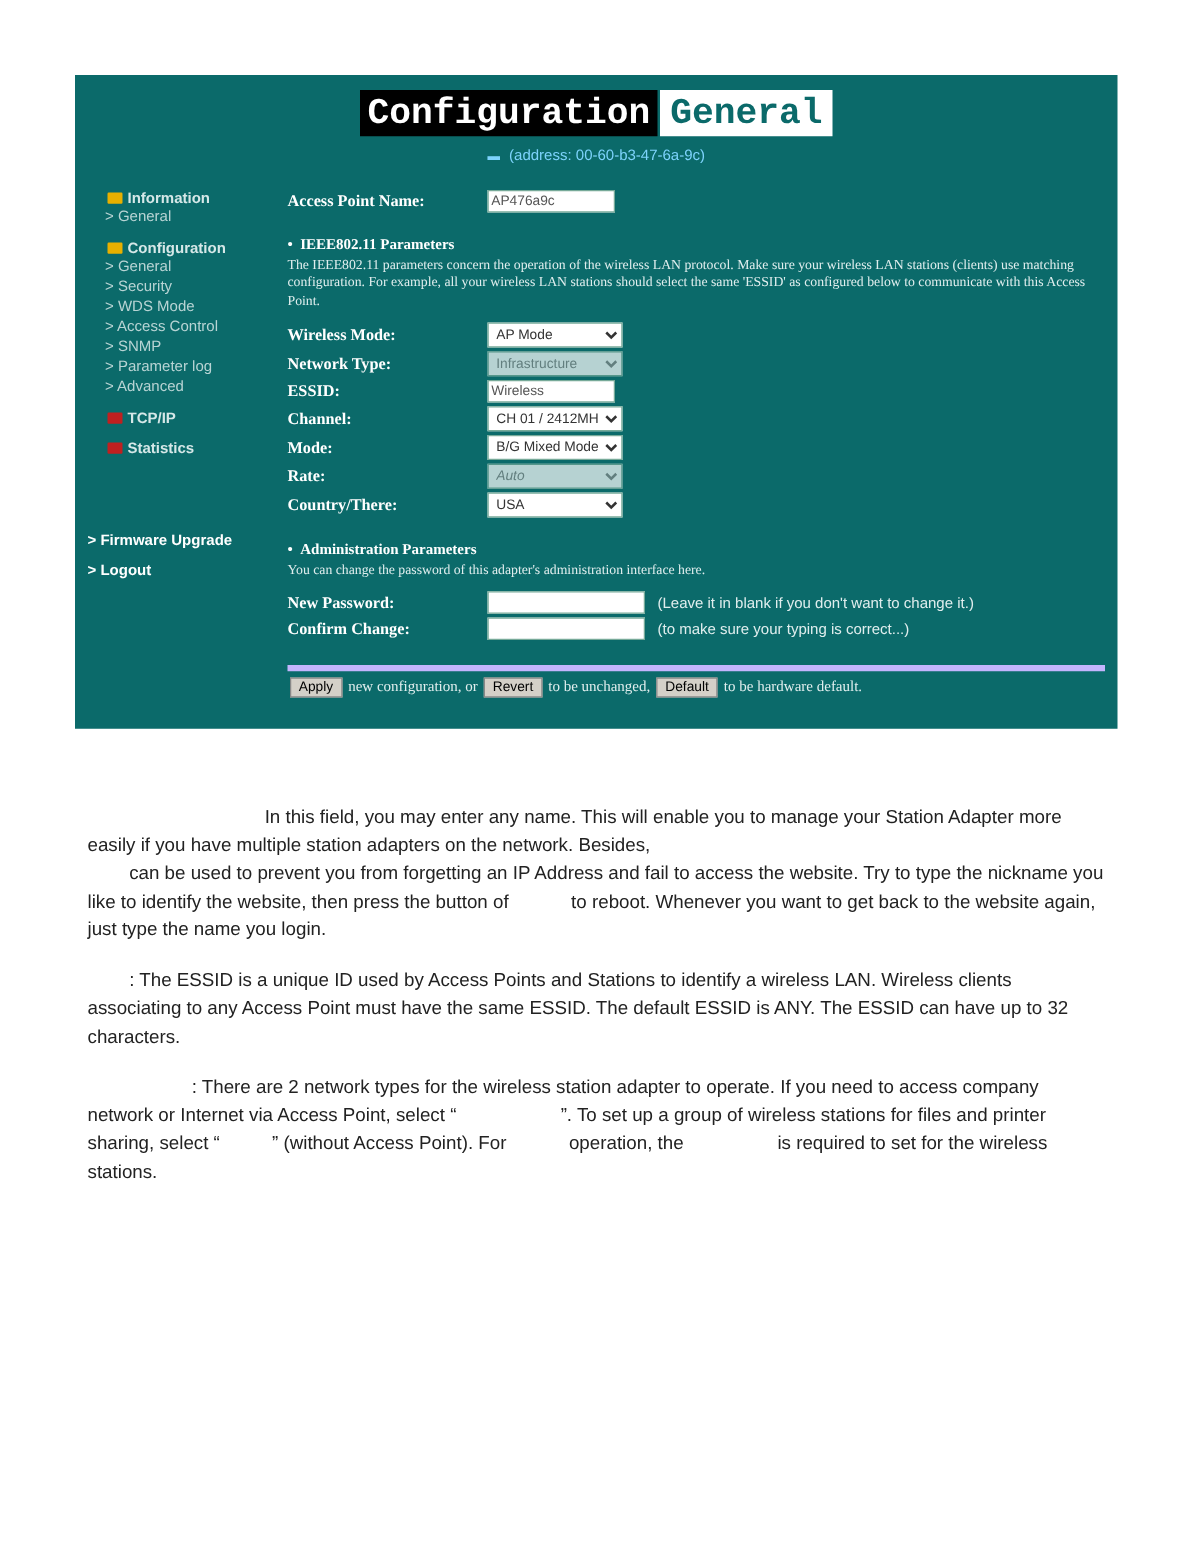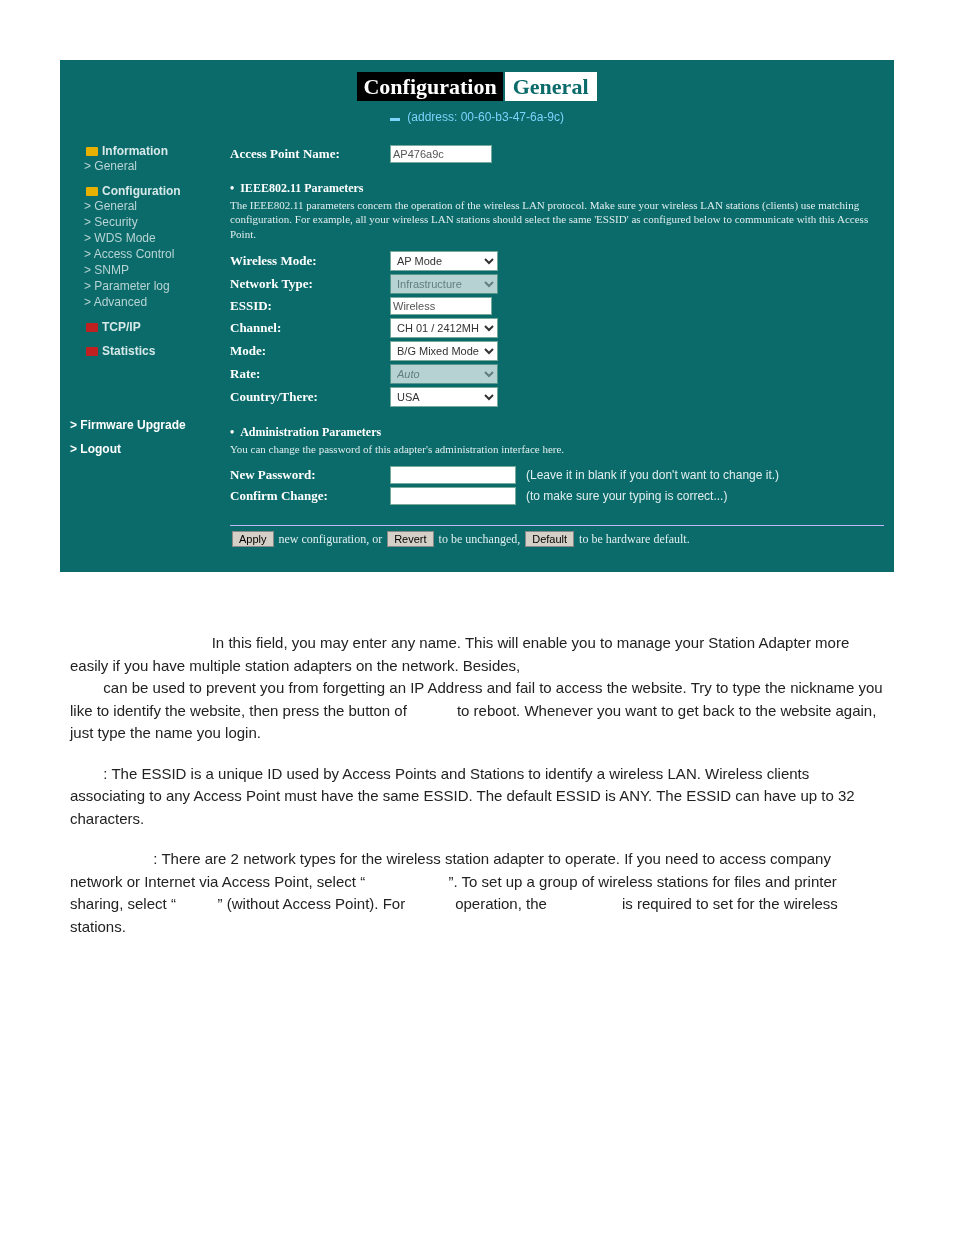--- a/index.html
+++ b/index.html
@@ -19,23 +19,23 @@
     color: #cde;
     position: relative;
     padding-bottom: 20px;
   }
   .panel-header {
     text-align: center;
     padding: 14px 0 6px 0;
   }
   .hdr-badge {
     display: inline-block;
-    font-family: Liberation Serif, serif;
-    font-weight: bold;
-    font-size: 22px;
+    font-family: Liberation Mono, monospace;
+    font-weight: bold;
+    font-size: 29px;
   }
   .hdr-dark {
     background: #000;
     color: #fff;
     padding: 2px 6px;
   }
   .hdr-light {
     background: #fff;
     color: #0B6A6A;
     padding: 2px 8px;
@@ -153,21 +153,21 @@
     border: 1px solid #888;
     padding: 1px 6px;
     cursor: pointer;
   }
   .btnrow {
     font-family: "Times New Roman", serif;
     font-size: 12px;
     color: #e0eeee;
     margin: 20px 0 0 0;
     padding: 5px 0;
-    border-top: 1px solid #c4b5fd;
+    border-top: 5px solid #c4b5fd;
   }
   .btnrow .btn { margin: 0 2px; }
   
   .doc {
     margin: 60px 70px 0 70px;
     font-family: Verdana, Arial, sans-serif;
     font-size: 15px;
     color: #222;
     line-height: 1.5;
   }

